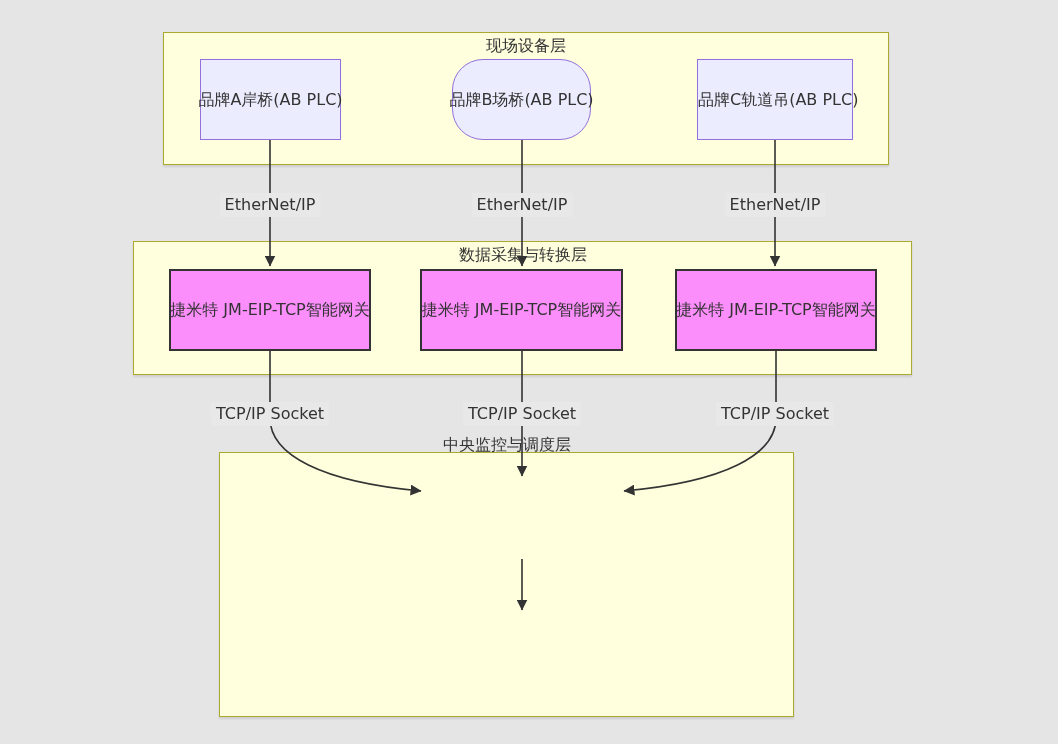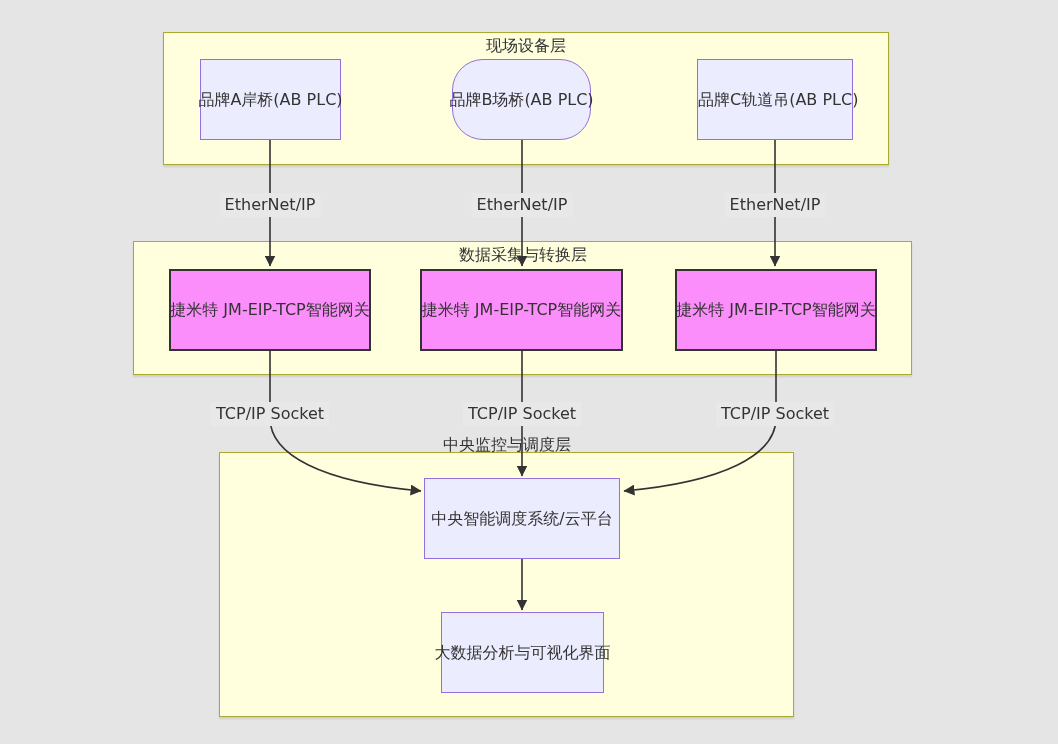--- a/index.html
+++ b/index.html
@@ -126,22 +126,14 @@
   </div>
   <div class="node gateway" style="left:420px; top:269px; width:203px; height:82px;">
     <span>捷米特 JM-EIP-TCP</span>
     <span>智能网关</span>
   </div>
   <div class="node gateway" style="left:675px; top:269px; width:202px; height:82px;">
     <span>捷米特 JM-EIP-TCP</span>
     <span>智能网关</span>
   </div>
 
-  <div class="node lavender" style="left:424px; top:478px; width:196px; height:81px;">
-    <span>中央智能调度系统</span>
-    <span>/云平台</span>
-  </div>
-  <div class="node lavender" style="left:441px; top:612px; width:163px; height:81px;">
-    <span>大数据分析与</span>
-    <span>可视化界面</span>
-  </div>
 
 </div>
 
 </body></html>

